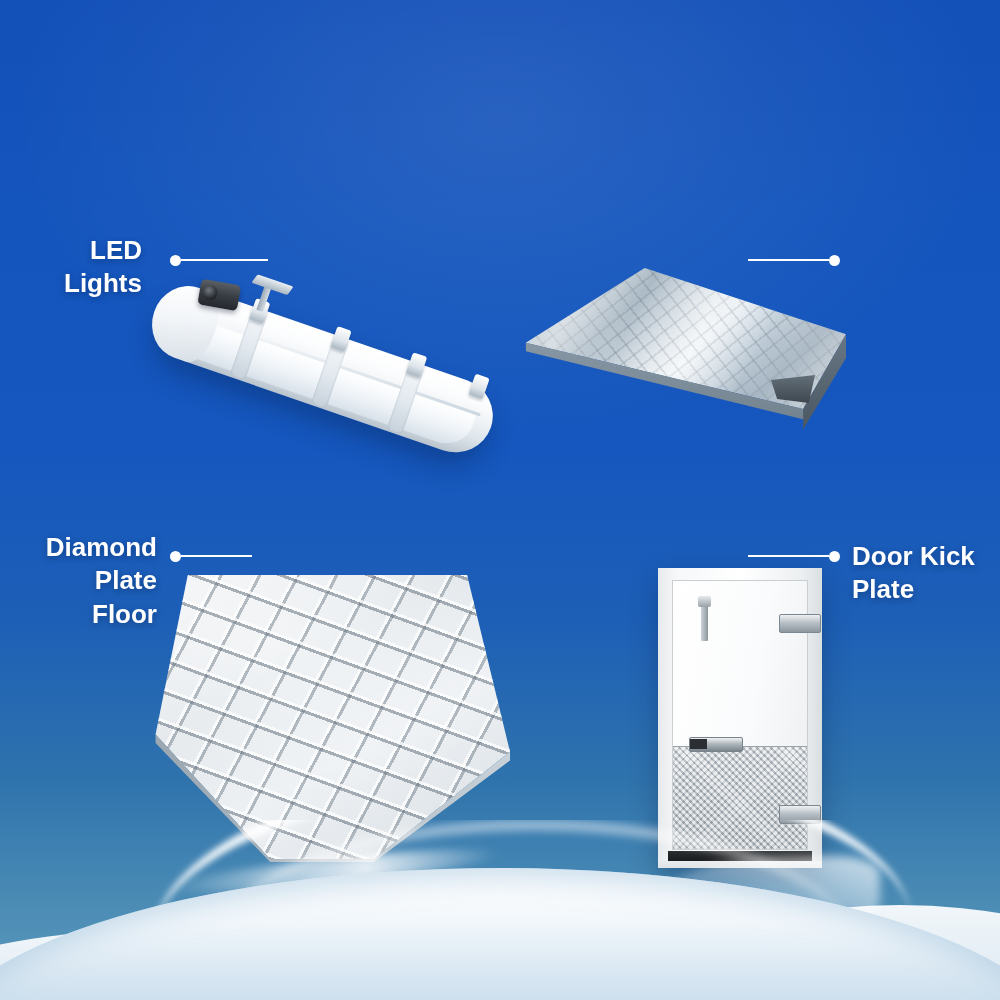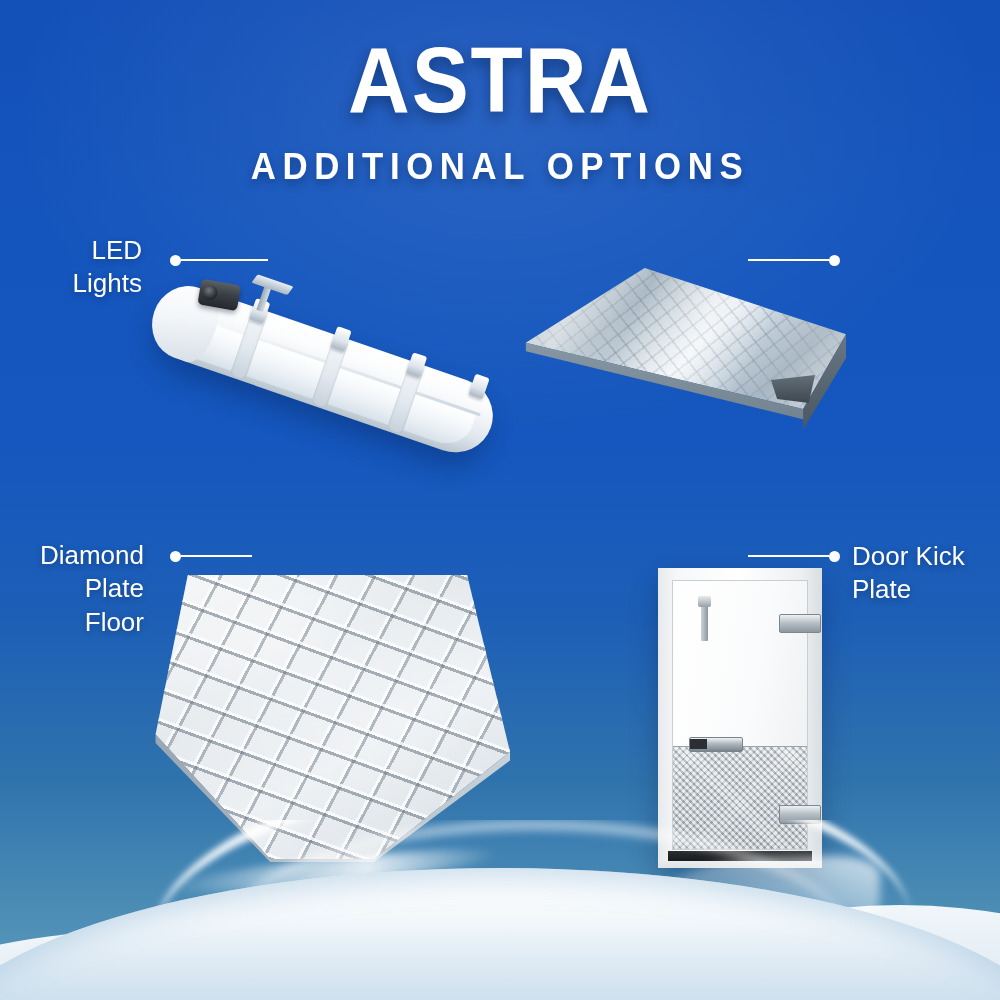--- a/index.html
+++ b/index.html
@@ -56,21 +56,21 @@
     color: #ffffff;
     letter-spacing: 7px;
     transform: scaleX(0.94);
     text-shadow: 0 4px 10px rgba(0,24,60,0.40);
   }
 
   
   .label {
     position: absolute;
     font-size: 26px;
-    font-weight: 400;
+    font-weight: 700;
     color: #ffffff;
     line-height: 1.28;
     text-shadow: 0 2px 6px rgba(0,20,55,0.35);
     white-space: pre-line;
   }
   .label.left  { text-align: right; }
   .label.right { text-align: left; }
 
   
   .connector {
@@ -497,24 +497,20 @@
     filter: blur(5px);
   }
 </style>
 </head>
 <body>
 
 <div id="poster">
 
   <div class="bg-glow"></div>
 
-  <div class="header">
-    <div class="title">ASTRA</div>
-    <div class="subtitle">ADDITIONAL OPTIONS</div>
-  </div>
 
   <div class="label left" style="left:14px; top:234px; width:128px;">LED
 Lights</div>
 
   <div class="connector to-right" style="left:170px; top:254px; width:98px;">
     <span class="dot"></span>
     <span class="line"></span>
   </div>
 
   <div class="led-wrap">
@@ -542,21 +538,21 @@
   </div>
 
 
   <div class="ramp-wrap">
     <div class="ramp-top"></div>
     <div class="ramp-side"></div>
     <div class="ramp-front"></div>
     <div class="ramp-foot"></div>
   </div>
 
-  <div class="label left" style="left:2px; top:531px; width:142px;margin-top:8px;">Diamond
+  <div class="label left" style="left:15px; top:531px; width:142px;">Diamond
 Plate
 Floor</div>
 
   <div class="connector to-right" style="left:170px; top:550px; width:82px;">
     <span class="dot"></span>
     <span class="line"></span>
   </div>
 
   <div class="floor-wrap">
     <div class="floor-plate"></div>

